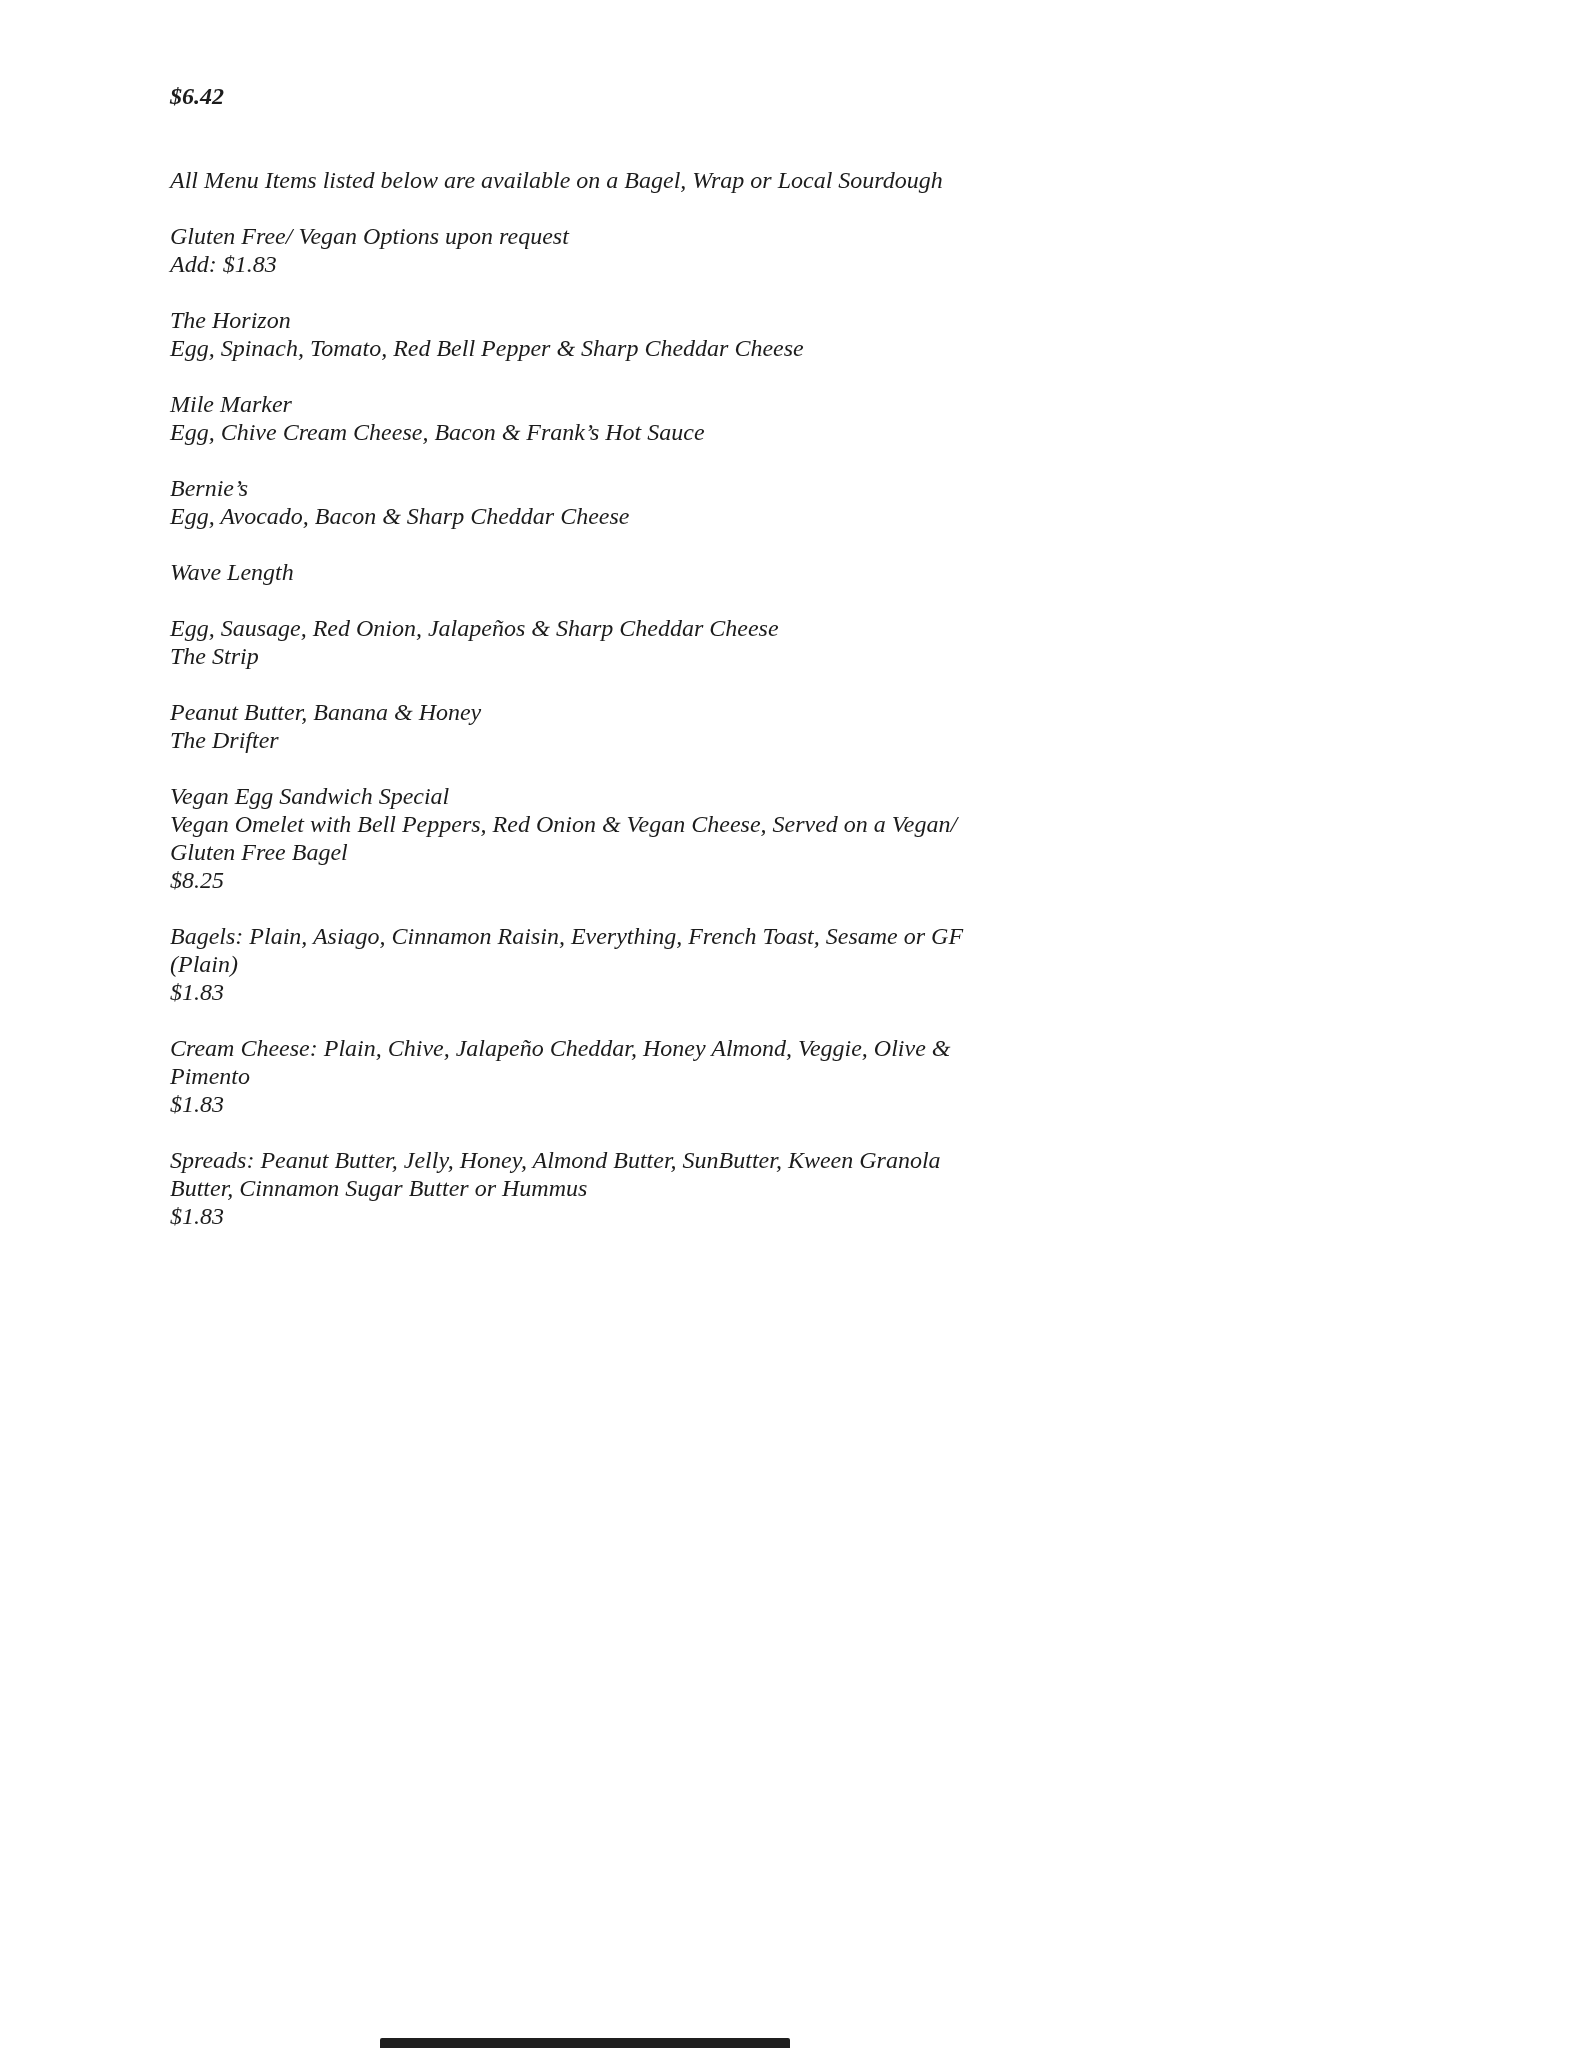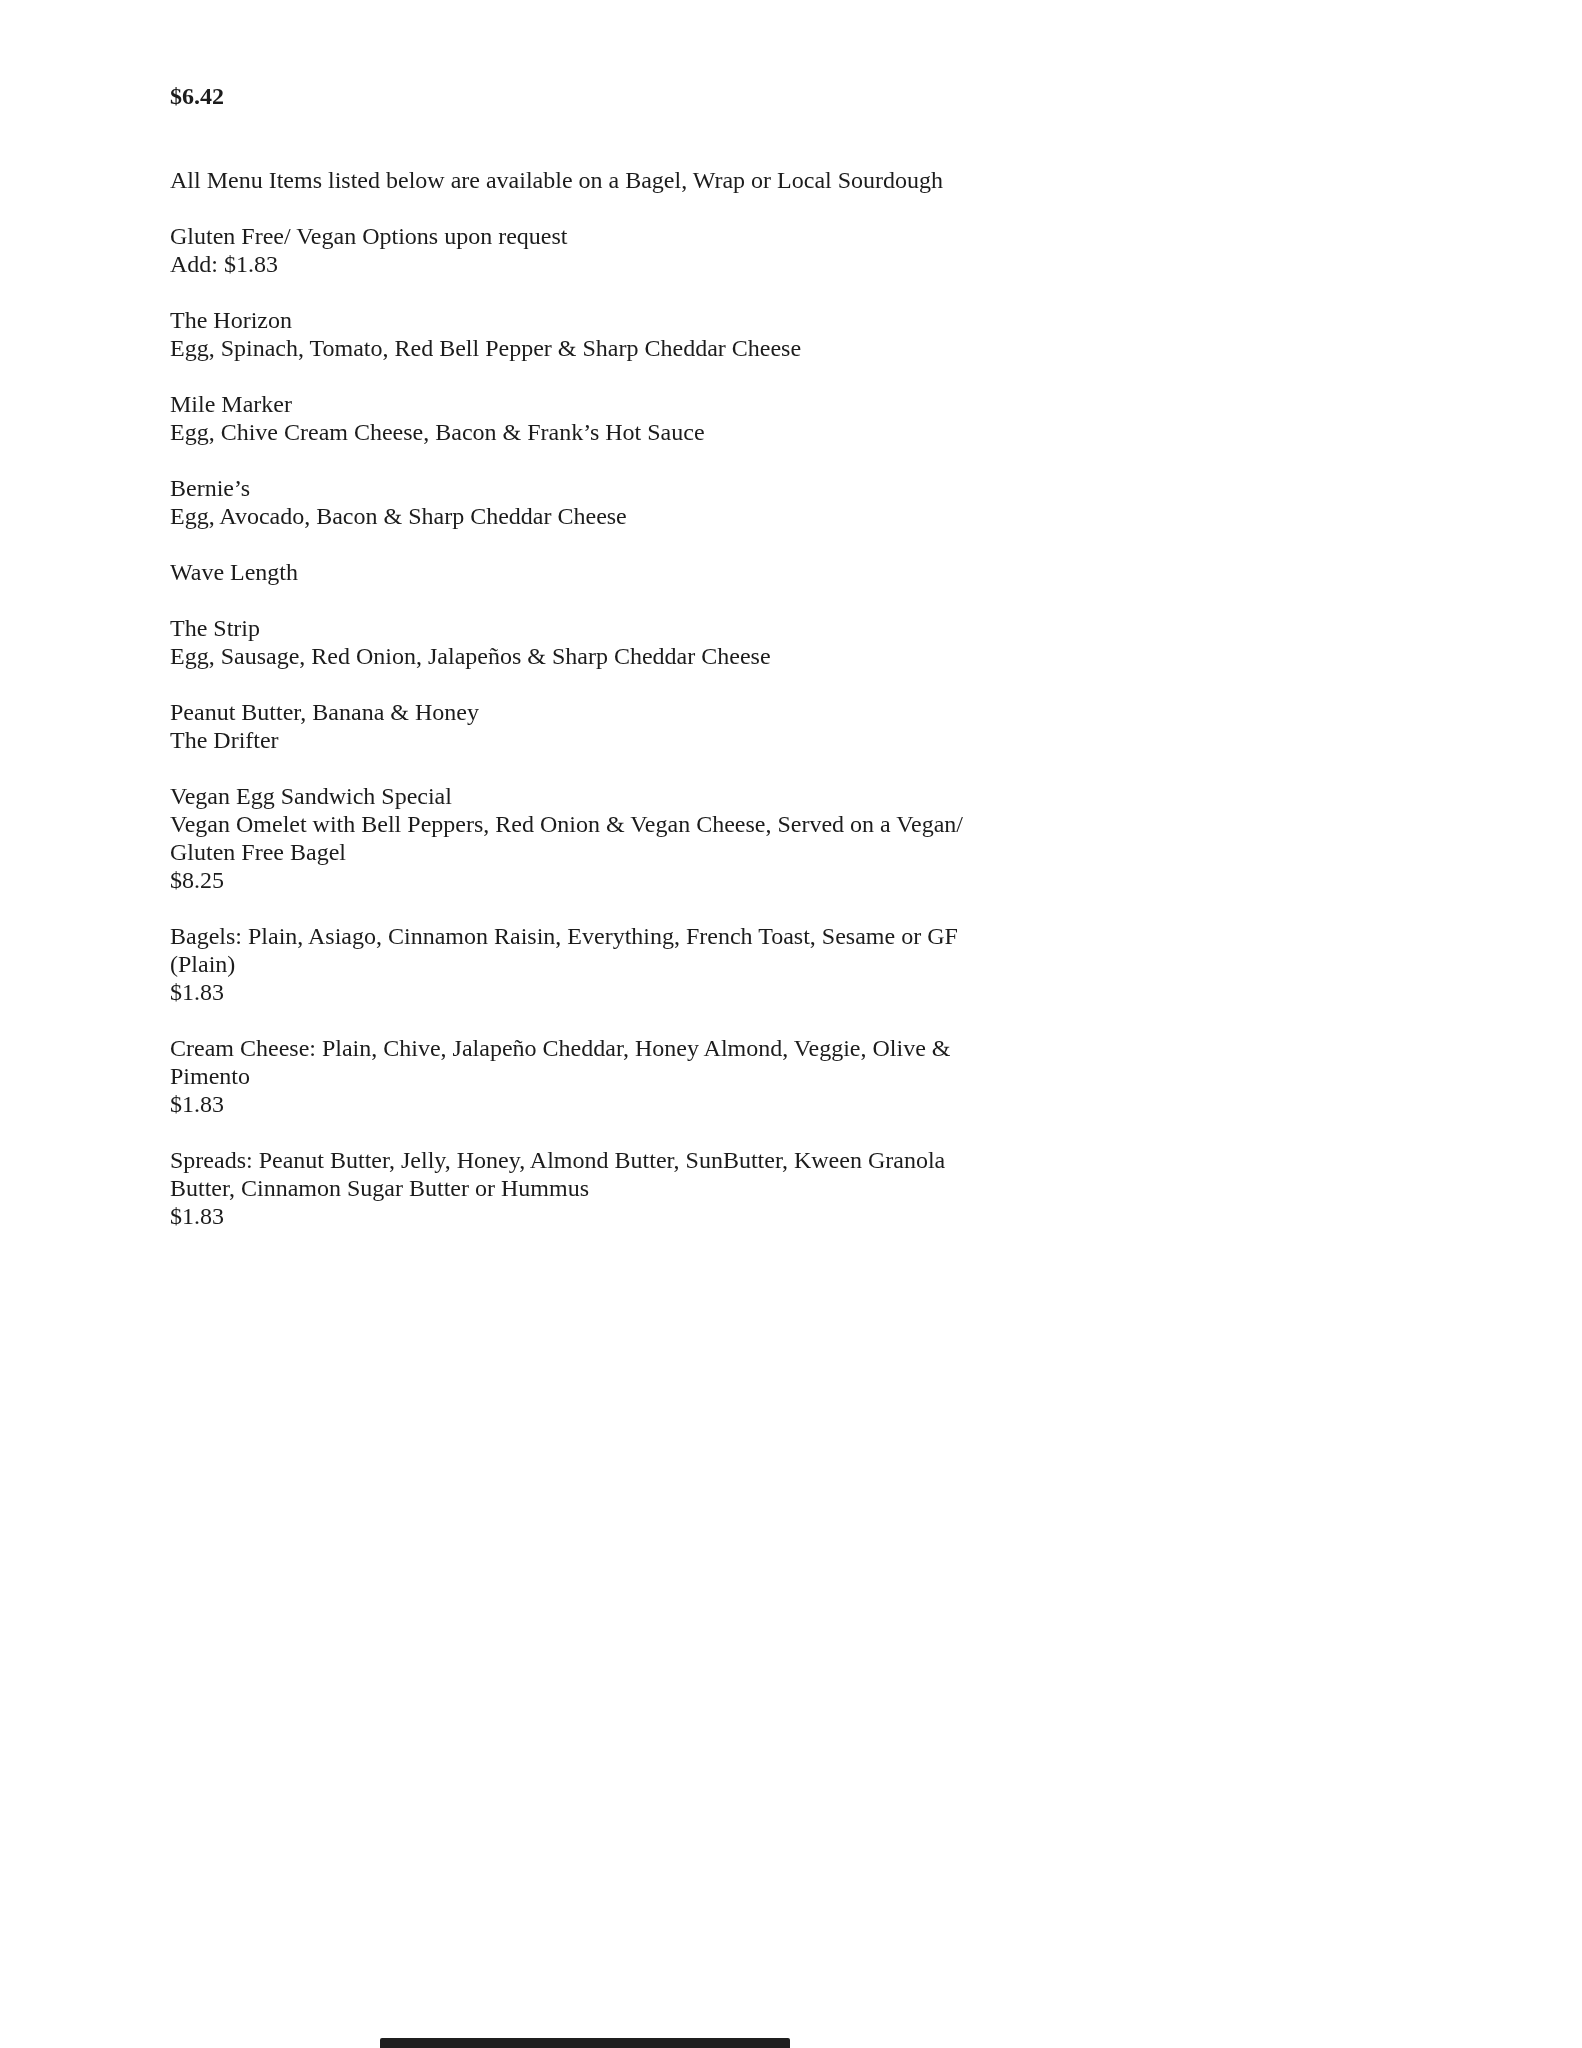--- a/index.html
+++ b/index.html
@@ -18,20 +18,21 @@
   .doc {
     position: absolute;
     left: 170px;
     top: 82px;
     width: 832px;
     font-size: 24px;
     line-height: 28px;
   }
   .para {
     margin: 0 0 28px 0;
+    font-style: italic;
   }
   .para.top-price {
     font-weight: bold;
     margin-bottom: 56px;
   }
   .line {
     margin: 0;
   }
   .bottom-bar {
     position: absolute;
@@ -70,22 +71,22 @@
   <div class="para">
     <div class="line">Bernie’s</div>
     <div class="line">Egg, Avocado, Bacon &amp; Sharp Cheddar Cheese</div>
   </div>
 
   <div class="para">
     <div class="line">Wave Length</div>
   </div>
 
   <div class="para">
+    <div class="line">Egg, Sausage, Red Onion, Jalapeños &amp; Sharp Cheddar Cheese</div>
     <div class="line">The Strip</div>
-    <div class="line">Egg, Sausage, Red Onion, Jalapeños &amp; Sharp Cheddar Cheese</div>
   </div>
 
   <div class="para">
     <div class="line">Peanut Butter, Banana &amp; Honey</div>
     <div class="line">The Drifter</div>
   </div>
 
   <div class="para">
     <div class="line">Vegan Egg Sandwich Special</div>
     <div class="line">Vegan Omelet with Bell Peppers, Red Onion &amp; Vegan Cheese, Served on a Vegan/ Gluten Free Bagel</div>

